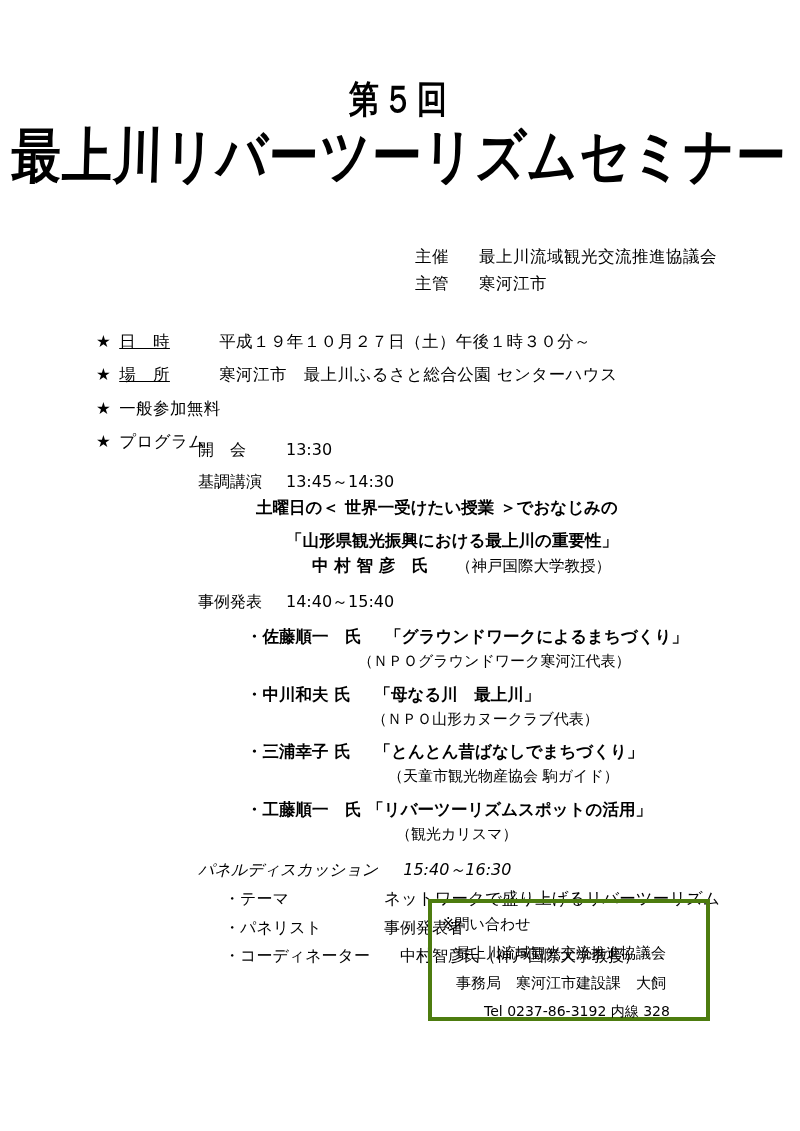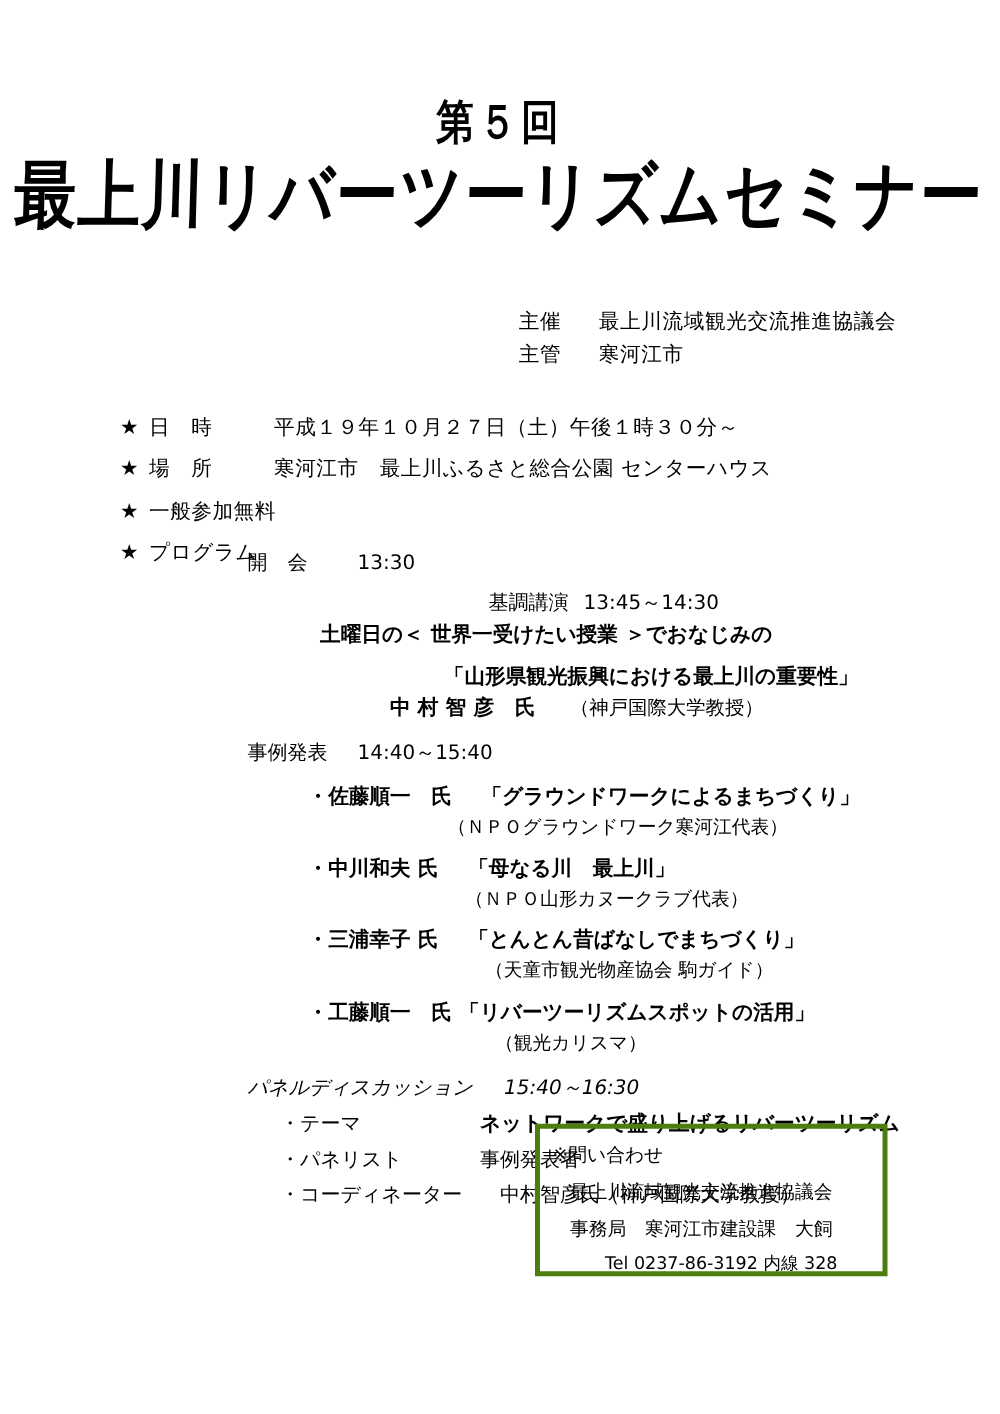--- a/index.html
+++ b/index.html
@@ -67,21 +67,21 @@
   .info {
     position: absolute;
     top: 325px;
     left: 96px;
     font-size: 16.5px;
     line-height: 2.02;
     letter-spacing: 0.4px;
   }
   .info-row { white-space: nowrap; }
   .star { margin-right: 8px; }
-  .lbl-w { display: inline-block; width: 100px; }
+  .lbl-w { display: inline-block; width: 100px; text-decoration: underline; }
 
   
   .program {
     position: absolute;
     top: 438px;
     left: 96px;
     width: 660px;
     font-size: 16px;
   }
   .prow {
@@ -98,25 +98,25 @@
     font-weight: bold;
     font-size: 16.5px;
     margin-top: 9px;
   }
   .ind-aff {
     padding-left: 262px;
     font-size: 15px;
     font-weight: normal;
     margin-top: 1px;
   }
-  .gap-s { margin-top: 8px; text-align: center; }
+  .gap-s { margin-top: 8px; }
   .gap-m { margin-top: 12px; }
   .panel-row { padding-left: 102px; margin-top: 12px; font-style: italic; }
   .panel-item { padding-left: 128px; margin-top: 4px; }
-  .panel-item .bold { font-weight: bold; font-size: 16.5px; }
+  .panel-item .bold { font-weight: normal; font-size: 16.5px; }
   .panel-item .tlabel { display: inline-block; }
 
   .tname { display: inline-block; width: 118px; }
 
   
   .contact-box {
     position: absolute;
     left: 428px;
     top: 899px;
     width: 282px;

